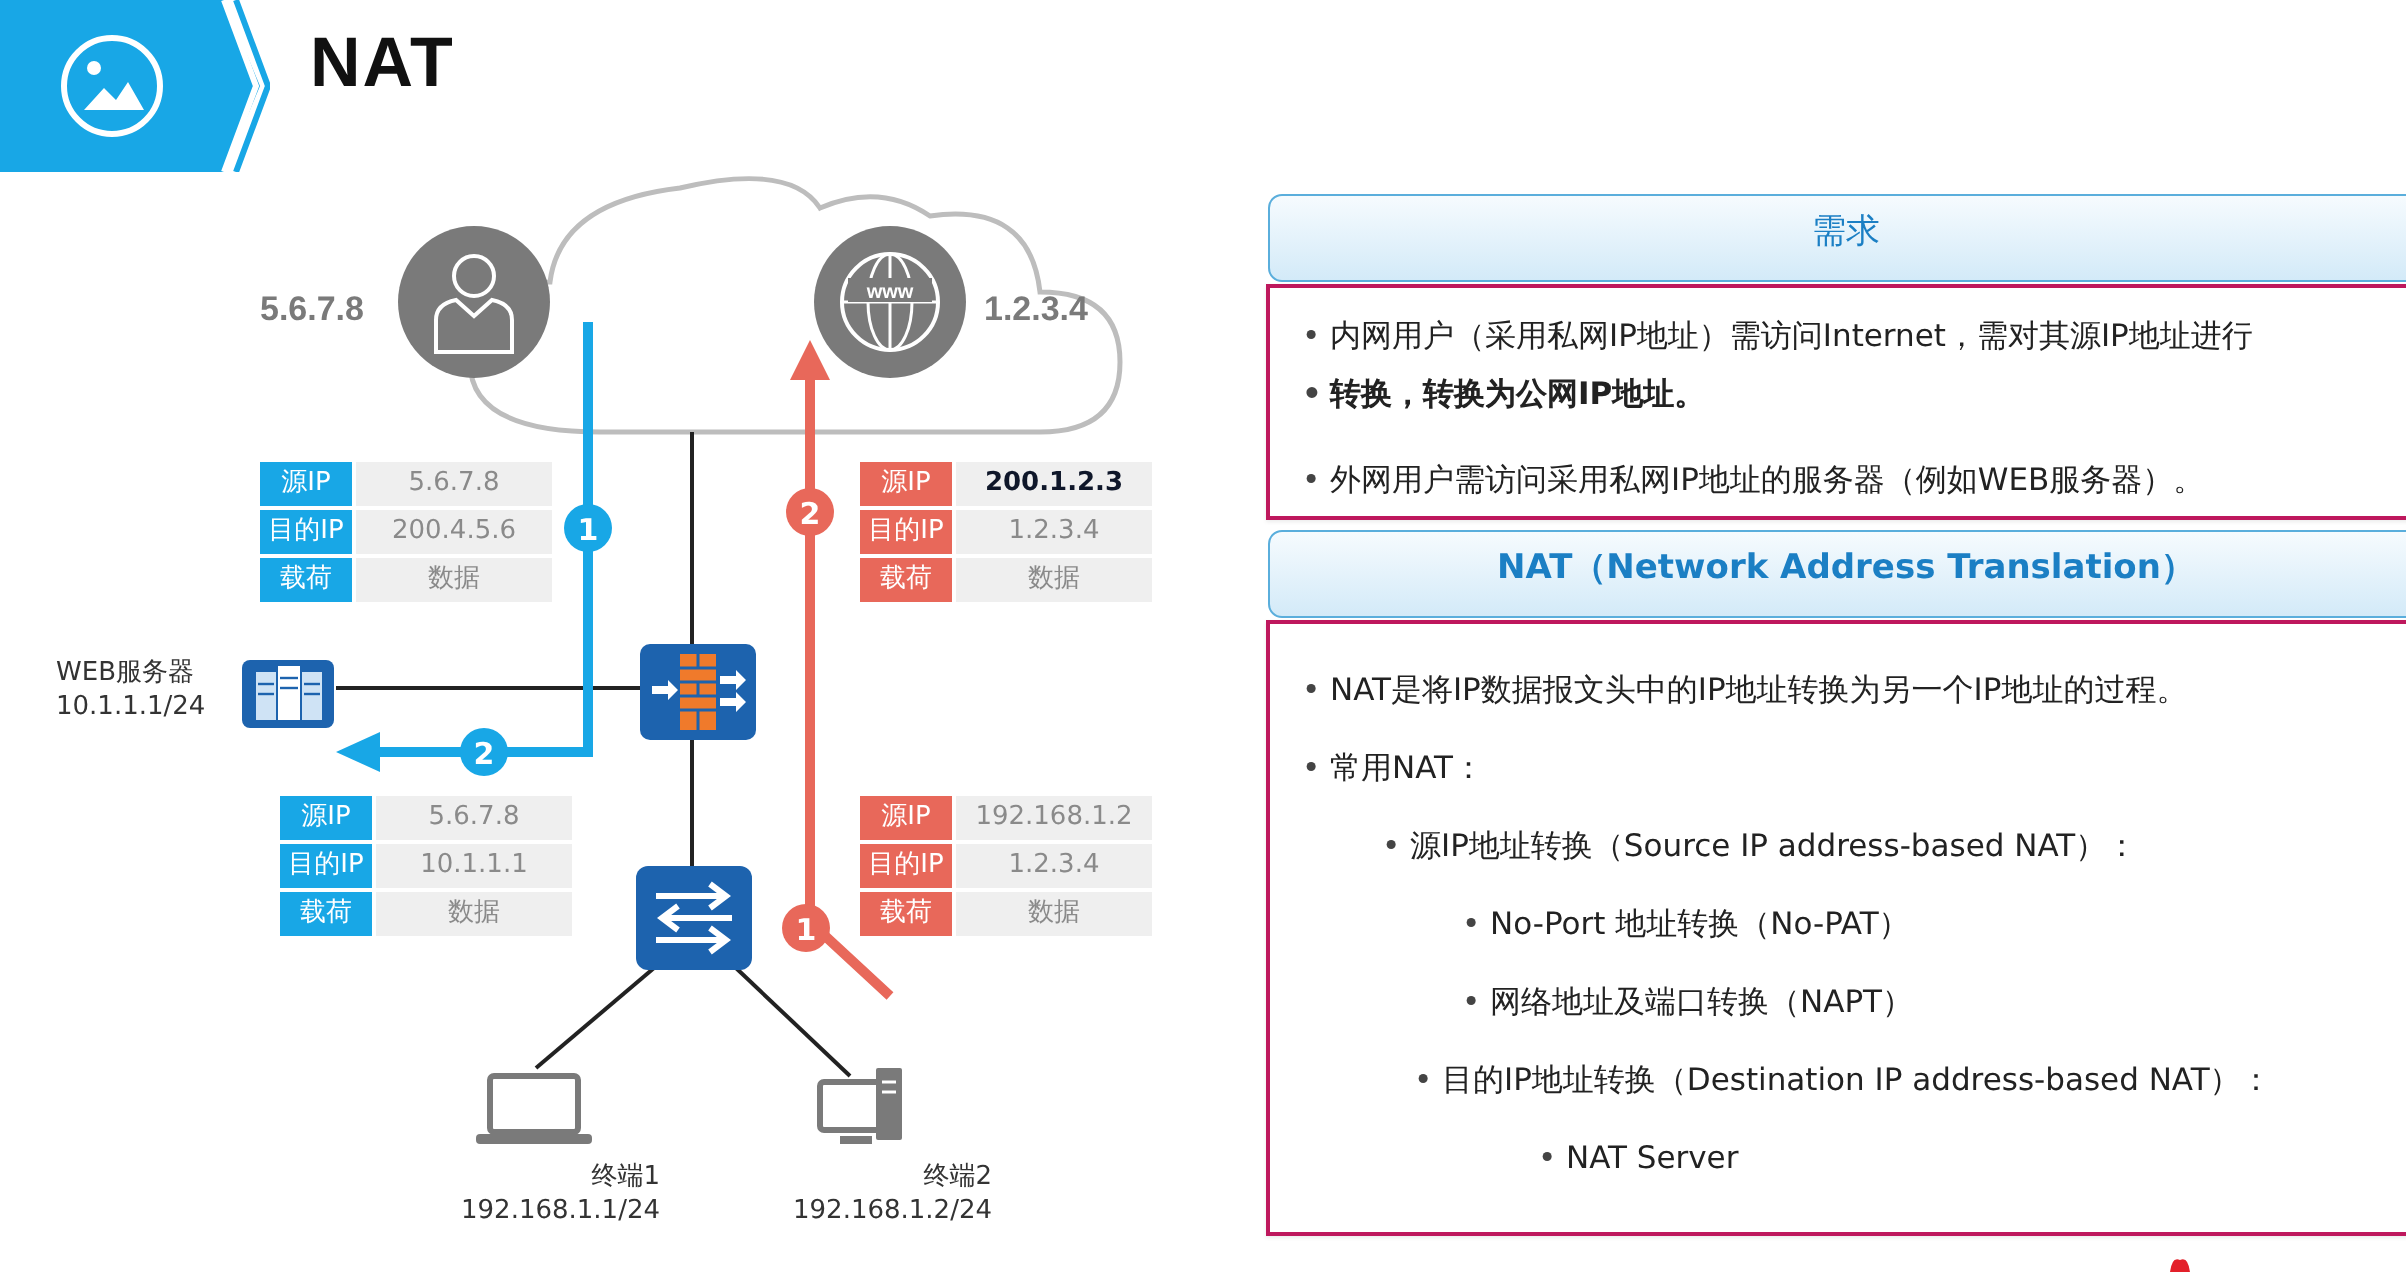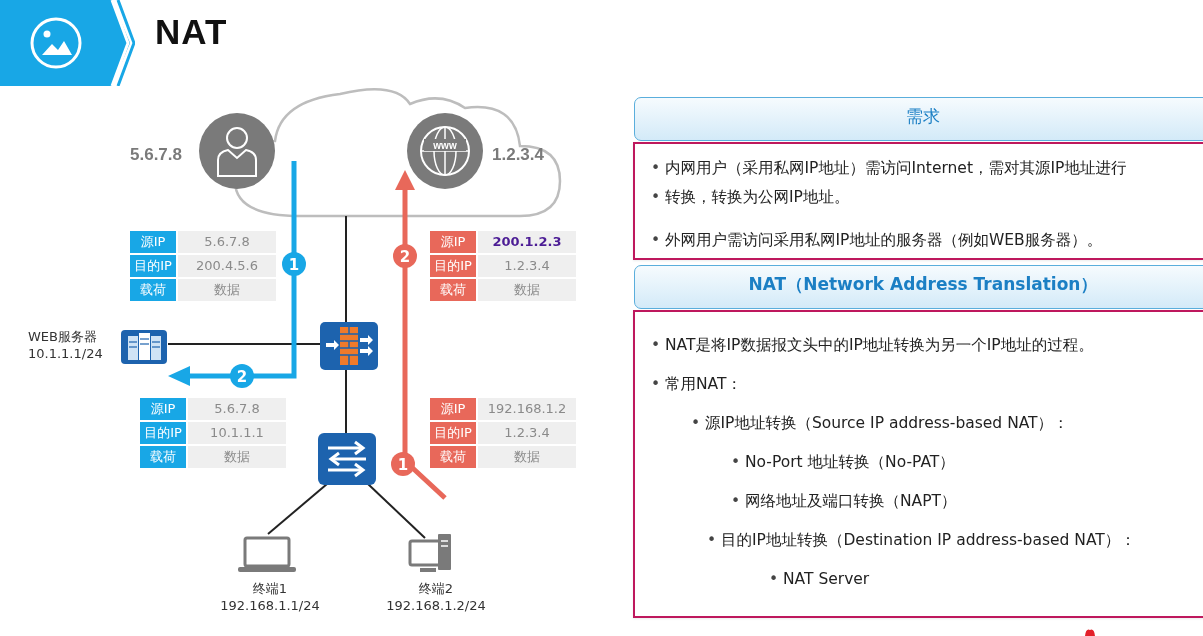--- a/index.html
+++ b/index.html
@@ -13,23 +13,23 @@
   
   .diagram { position: absolute; left: 0; top: 86px; width: 600px; height: 550px; }
   .diagram svg { position: absolute; left: 0; top: 0; }
   .ip-label { position: absolute; font-size: 17px; color: #7a7a7a; font-weight: bold; font-family: "Liberation Sans", sans-serif; }
 
   .pkt { position: absolute; display: grid; grid-template-columns: 46px 98px; row-gap: 2px; column-gap: 2px; font-size: 13px; }
   .pkt .k { color: #fff; text-align: center; height: 22px; line-height: 22px; }
   .pkt .v { background: #efefef; color: #8a8a8a; text-align: center; height: 22px; line-height: 22px; }
   .pkt.blue .k { background: #18a7e6; }
   .pkt.red .k { background: #e8685a; }
-  .pkt .v.hl { color: #4c1d95; font-weight: bold; }
-
-  .dev-label { position: absolute; font-size: 13px; color: #333; text-align: center; line-height: 17px; }
+  .pkt .v.hl { color: #0f172a; font-weight: bold; }
+
+  .dev-label { position: absolute; font-size: 13px; color: #333; text-align: right; line-height: 17px; }
 
   
   .sec-head { position: absolute; left: 634px; width: 578px; height: 44px; border: 1px solid #5aaedc; border-radius: 7px;
               background: linear-gradient(#f6fbfe, #d3eaf8); color: #1b7fc4; text-align: center; line-height: 36px; font-size: 17px; }
   .sec-box { position: absolute; left: 633px; width: 578px; border: 2px solid #be185d; box-shadow: 0 1px 2px rgba(0,0,0,0.08); background: #fff; }
   .bl { position: absolute; font-size: 15.5px; color: #222; line-height: 26px; }
   .bl::before { content: "•"; position: absolute; left: -14px; color: #444; }
 
   .logo-mark { position: absolute; left: 1083px; top: 628px; width: 14px; height: 8px; }
 </style>
@@ -208,21 +208,21 @@
   </div>
   <div class="dev-label" style="left:376px; top:494px; width:120px;">
     <div>终端2</div>
     <div>192.168.1.2/24</div>
   </div>
 </div>
 
 <div class="sec-head" style="top:97px;">需求</div>
 <div class="sec-box" style="top:142px; height:118px;">
   <div class="bl" style="left:30px; top:11px;">内网用户（采用私网IP地址）需访问Internet，需对其源IP地址进行</div>
-  <div class="bl" style="left:30px; top:40px;"><span>转换，转换为公网IP地址。</span></div>
+  <div class="bl" style="left:30px; top:40px;font-weight:bold;"><span>转换，转换为公网IP地址。</span></div>
   <div class="bl" style="left:30px; top:83px;">外网用户需访问采用私网IP地址的服务器（例如WEB服务器）。</div>
 </div>
 
 <div class="sec-head" style="top:265px;font-weight:bold;">NAT（Network Address Translation）</div>
 <div class="sec-box" style="top:310px; height:308px;">
   <div class="bl" style="left:30px; top:20px;">NAT是将IP数据报文头中的IP地址转换为另一个IP地址的过程。</div>
   <div class="bl" style="left:30px; top:59px;">常用NAT：</div>
   <div class="bl" style="left:70px; top:98px;">源IP地址转换（Source IP address-based NAT）：</div>
   <div class="bl" style="left:110px; top:137px;">No-Port 地址转换（No-PAT）</div>
   <div class="bl" style="left:110px; top:176px;">网络地址及端口转换（NAPT）</div>

